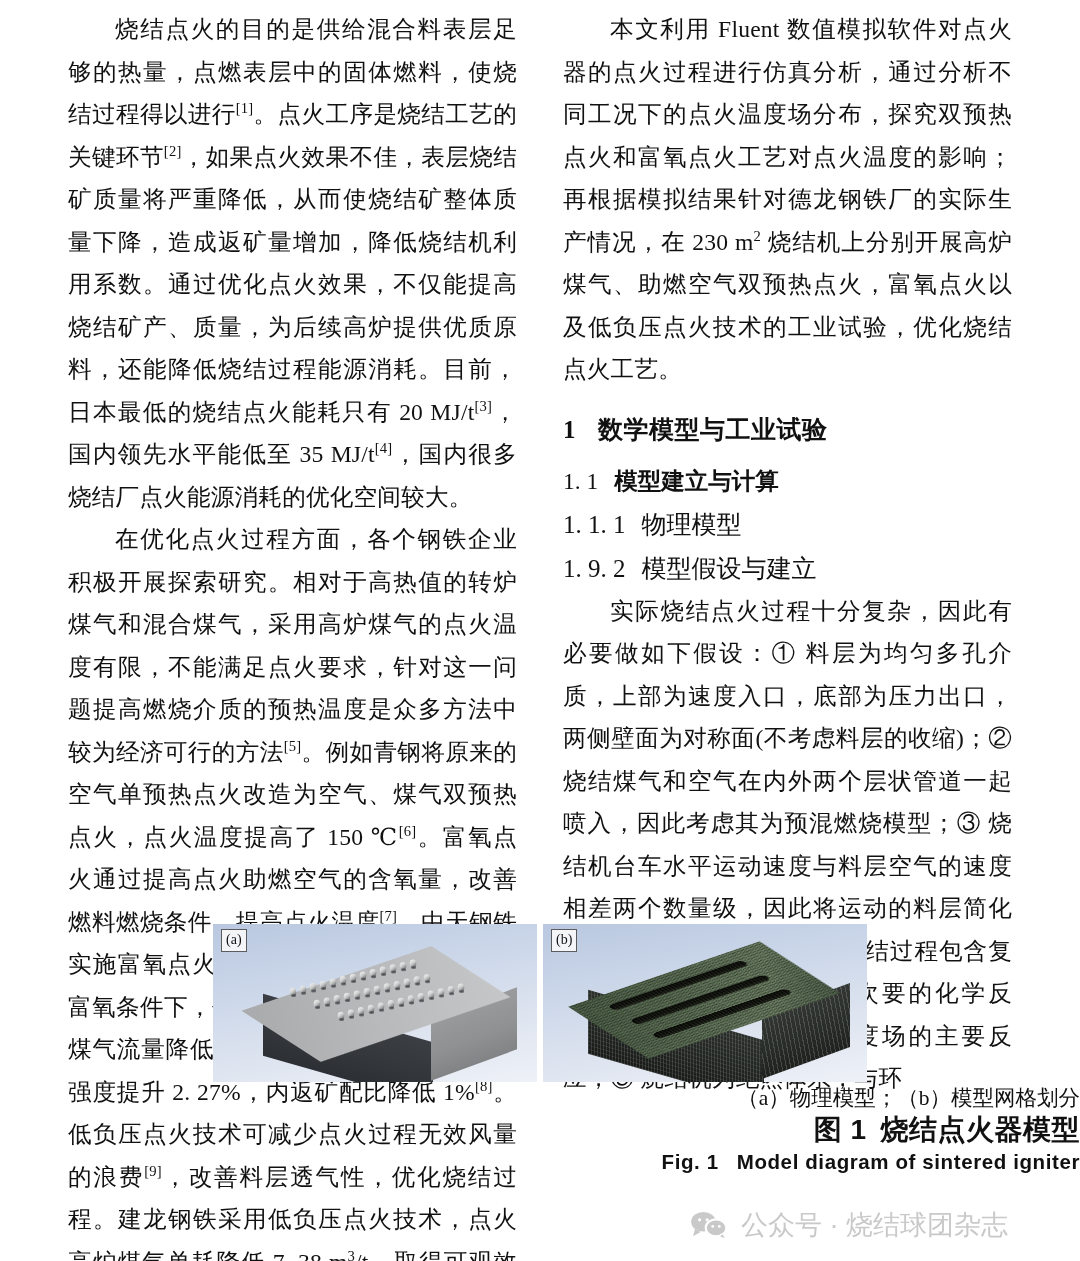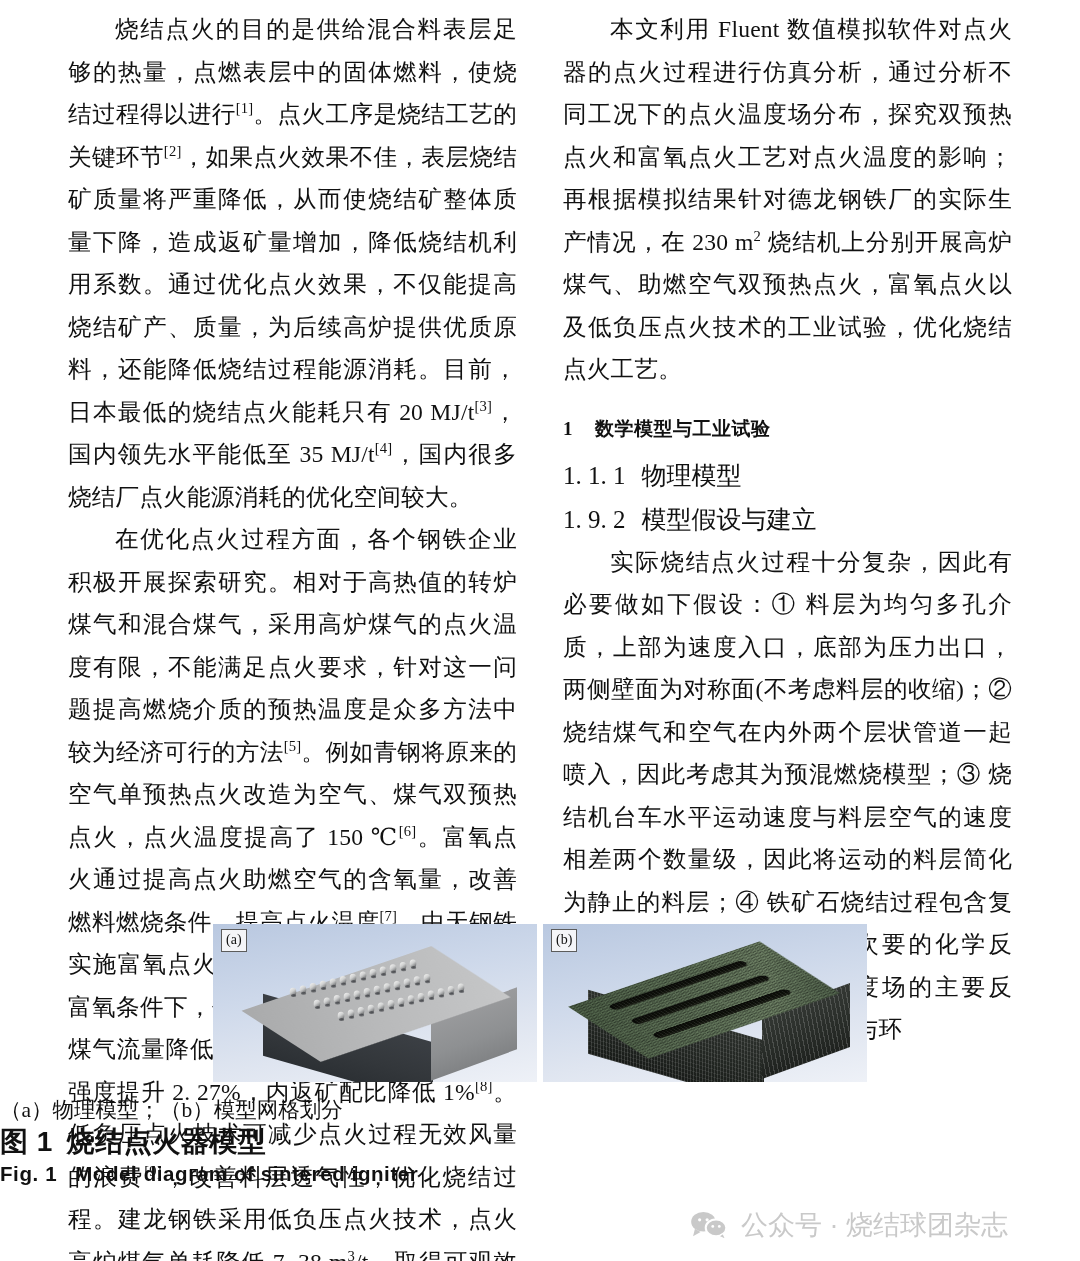--- a/index.html
+++ b/index.html
@@ -47,21 +47,21 @@
 
   sup {
     font-size: 0.62em;
     vertical-align: super;
     line-height: 0;
   }
 
   
   h2.h1 {
     margin: 16px 0 4px 0;
-    font-size: 19px;
+    font-size: 25px;
     line-height: 44px;
     font-weight: bold;
     font-family: "Liberation Sans", "DejaVu Sans", sans-serif;
     letter-spacing: 0.5px;
   }
   h2.h1 .num { margin-right: 22px; font-family: "Liberation Serif", serif; font-weight: bold;}
   h3.h2 {
     margin: 8px 0 2px 0;
     font-size: 23.5px;
     line-height: 42px;
@@ -185,22 +185,22 @@
     width: 88px; height: 64px;
     left: 182px; top: 56px;
     transform: skewY(-20deg);
     background:
       repeating-linear-gradient(80deg, rgba(255,255,255,.16) 0 1px, rgba(0,0,0,0) 1px 4px),
       linear-gradient(180deg, #343834 0%, #282c28 60%, #1e211e 100%);
   }
 
   
   .caption {
-    text-align: left;
-    margin-top: 12px;
+    text-align: right;
+    margin-top: 0;
   }
   .cap-line1 {
     font-size: 21.5px;
     line-height: 32px;
     font-family: "Liberation Serif", "DejaVu Serif", serif;
   }
   .cap-line2 {
     font-size: 28px;
     line-height: 32px;
     font-weight: bold;
@@ -253,20 +253,23 @@
 
     <div class="col">
       <p class="body">
         <span>本文利用 Fluent 数值模拟软件对点火器的点火过程进行仿真分析，通过分析不同工况下的点火温度场分布，探究双预热点火和富氧点火工艺对点火温度的影响；再根据模拟结果针对德龙钢铁厂的实际生产情况，在 230&nbsp;m<sup>2</sup> 烧结机上分别开展高炉煤气、助燃空气双预热点火，富氧点火以及低负压点火技术的工业试验，优化烧结点火工艺。</span>
       </p>
 
       <h2 class="h1">
         <span class="num">1</span><span>数学模型与工业试验</span>
       </h2>
 
+      <h3 class="h2">
+        <span class="num">1. 1</span><span>模型建立与计算</span>
+      </h3>
 
       <h4 class="h3">
         <span class="num">1. 1. 1</span><span>物理模型</span>
       </h4>
 
 
       <h4 class="h3">
         <span class="num">1. 9. 2</span><span>模型假设与建立</span>
       </h4>
 

